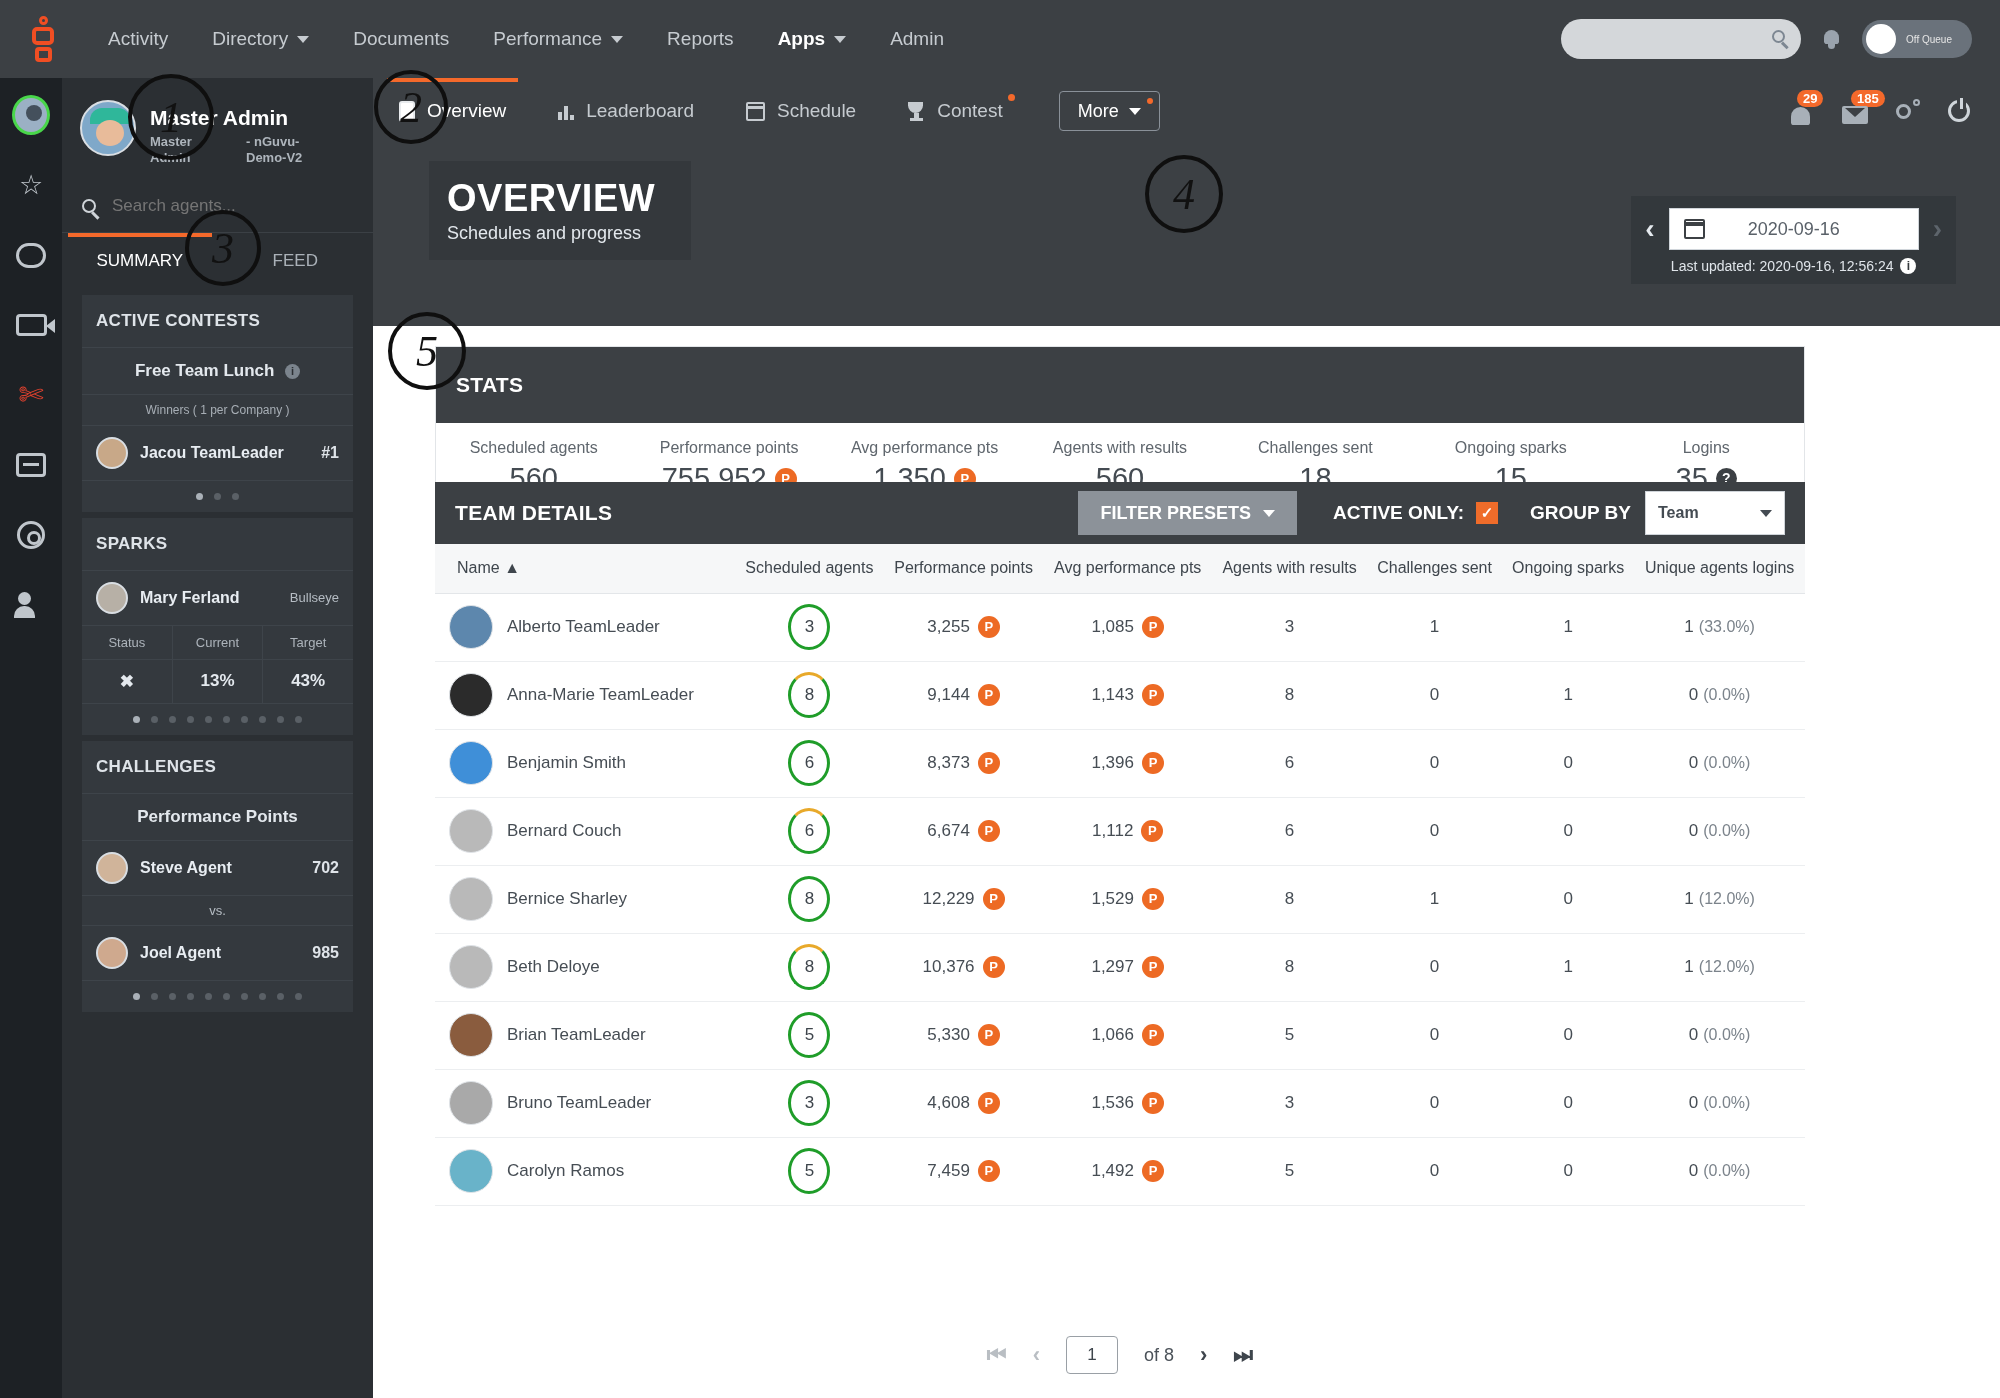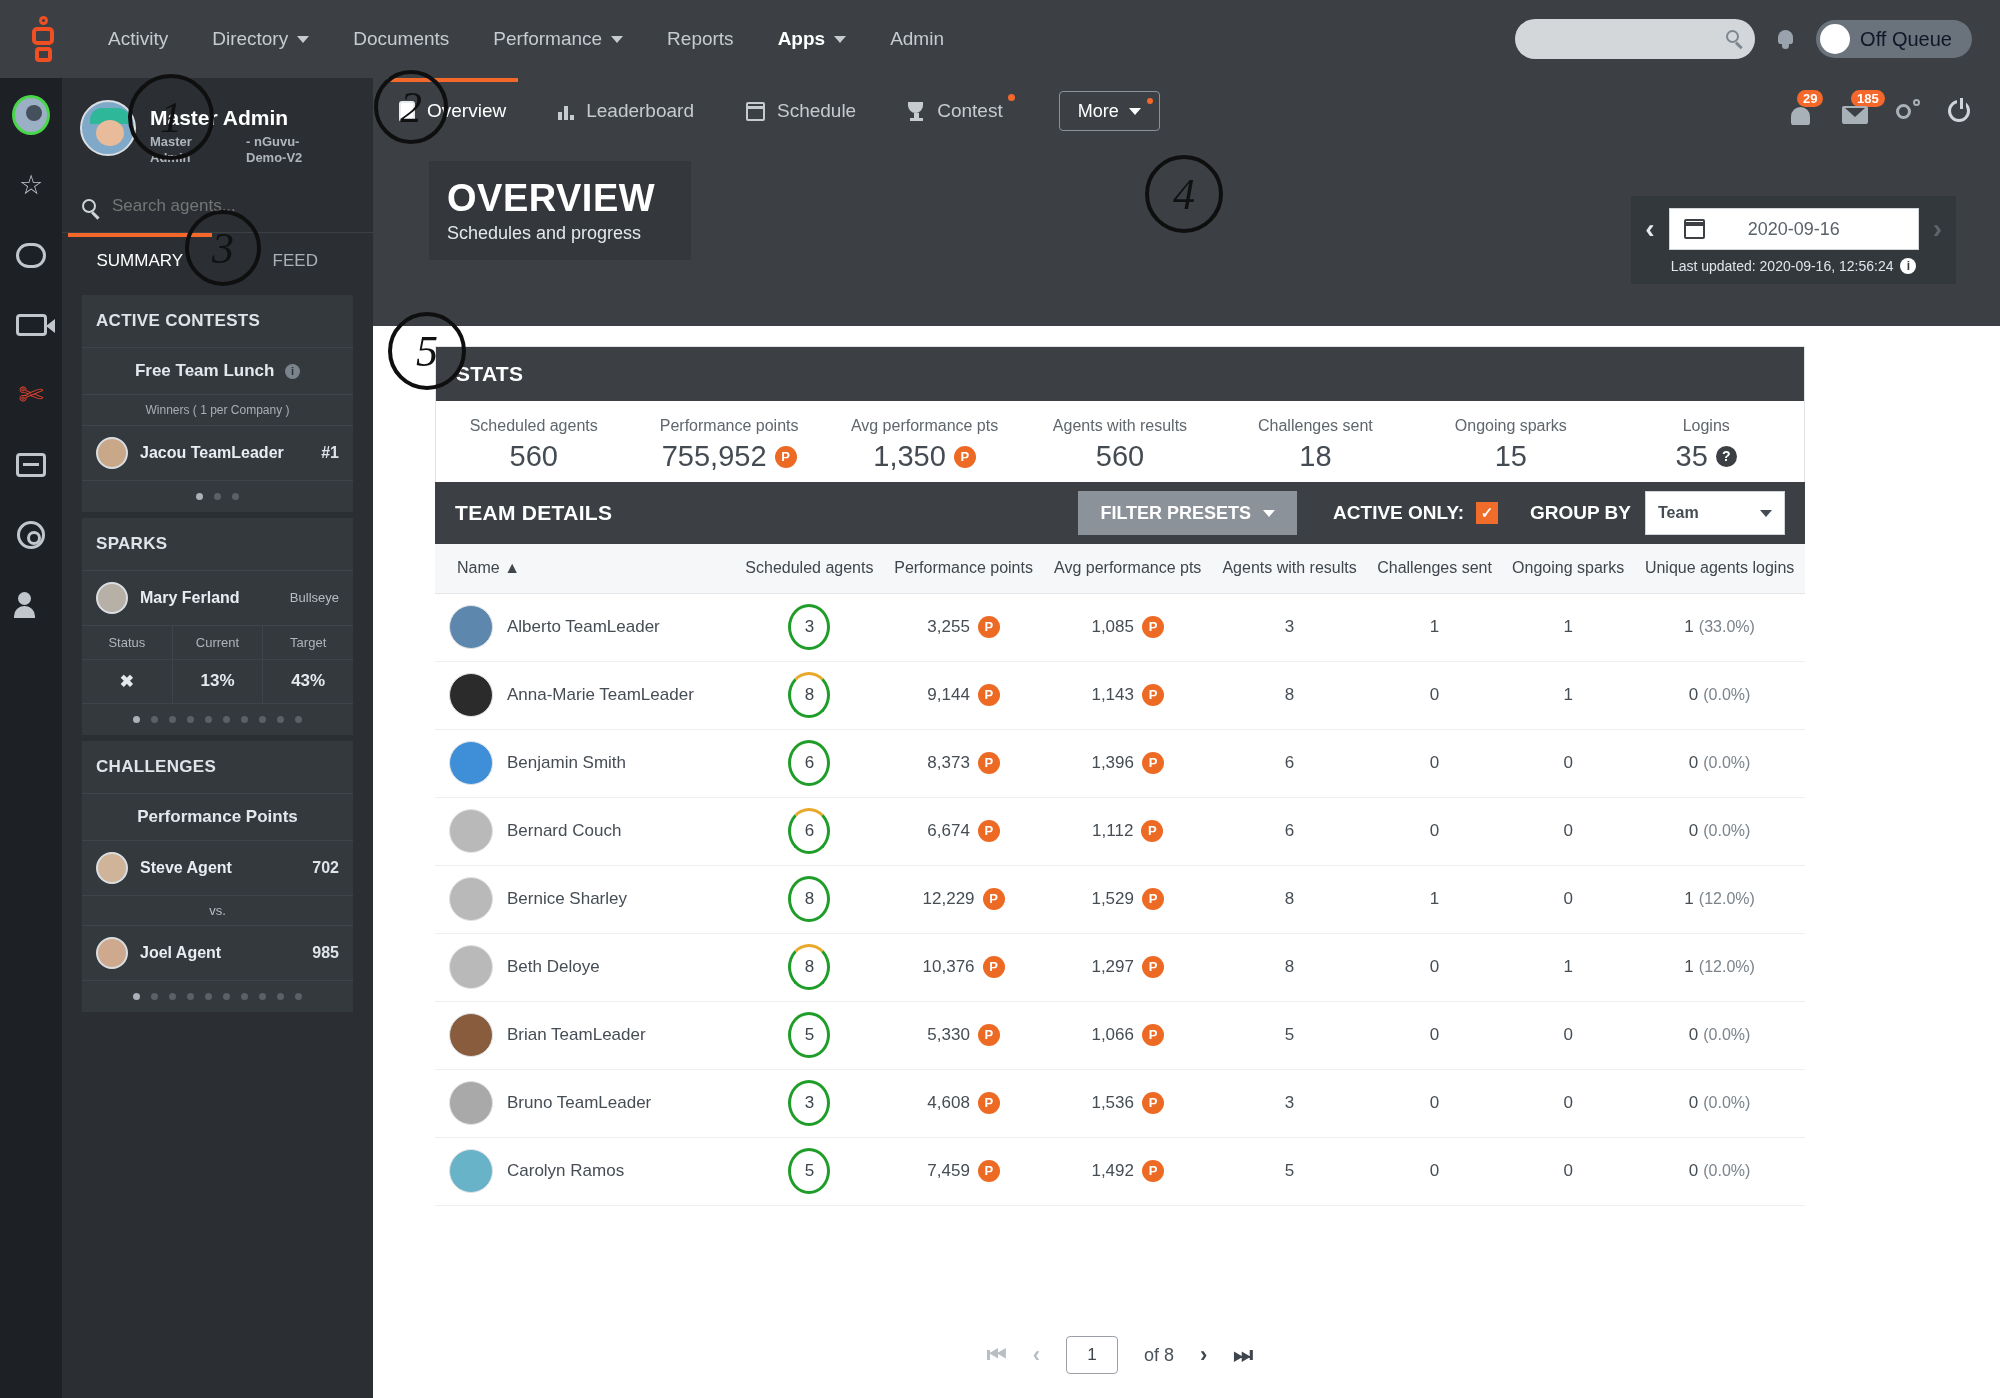--- a/index.html
+++ b/index.html
@@ -47,21 +47,21 @@
     background:#7d8792; transform:rotate(45deg); }
   .bell-top { width:17px; height:19px; position:relative; cursor:pointer; }
   .bell-top .b-body { position:absolute; left:1px; top:0; width:15px; height:14px; background:#9aa3ad;
       border-radius:8px 8px 3px 3px; }
   .bell-top .b-clap { position:absolute; left:5px; top:14px; width:7px; height:5px; background:#9aa3ad; border-radius:0 0 4px 4px;}
   #queue-toggle {
     display:flex; align-items:center; gap:10px; background:#6a727b; border-radius:19px;
     height:38px; padding:0 20px 0 4px; cursor:pointer;
   }
   #queue-toggle .knob { width:30px; height:30px; border-radius:50%; background:#fff; }
-  #queue-toggle span { color:#0f172a; font-size:20px; }
+  #queue-toggle span { color:#e5e5e5; font-size:10px; }
 
   
   #subnav {
     position:absolute; left:373px; top:78px; width:1627px; height:66px;
     background:#3c4044; display:flex; align-items:center;
   }
   .tab {
     display:flex; align-items:center; gap:12px; color:#c6cbd0; font-size:19px;
     height:66px; padding:0 26px; cursor:pointer; position:relative;
   }
@@ -205,21 +205,21 @@
   #dateinput .val{ font-size:18px; color:#5a6169;}
   #lastupd{ font-size:14px; color:#e0e5ea; display:flex; align-items:center; gap:7px;}
   .info-w{ width:16px;height:16px;border-radius:50%;background:#fff;color:#33383c;font-size:12px;font-weight:bold;
       text-align:center;line-height:16px;}
 
   #content{
     position:absolute; left:373px; top:326px; width:1627px; height:1072px; background:#fff;
   }
   #stats-card{ position:absolute; left:62px; top:20px; width:1370px; background:#fff;
       border:1px solid #e2e5e8;}
-  #stats-hd{ background:#3c4044; color:#fff; font-size:21px; font-weight:bold; padding:15px 20px; letter-spacing:.3px;}
+  #stats-hd{ background:#3c4044; color:#fff; font-size:21px; font-weight:bold; padding:26px 20px; letter-spacing:.3px;}
   #stats-row{ display:flex; padding:16px 0 20px 0; }
   .stat{ flex:1; text-align:center;}
   .stat .lbl{ font-size:16px; color:#5f666d;}
   .stat .val{ font-size:29px; color:#444b52; margin-top:5px; display:flex; align-items:center; justify-content:center; gap:8px;}
   .pcoin{ width:22px;height:22px;border-radius:50%;background:#ed6a24;color:#fff;font-size:13px;font-weight:bold;
       text-align:center;line-height:22px;}
   .qmark{ width:21px;height:21px;border-radius:50%;background:#3c4044;color:#fff;font-size:14px;font-weight:bold;
       text-align:center;line-height:21px;}
 
   #team-hd{

